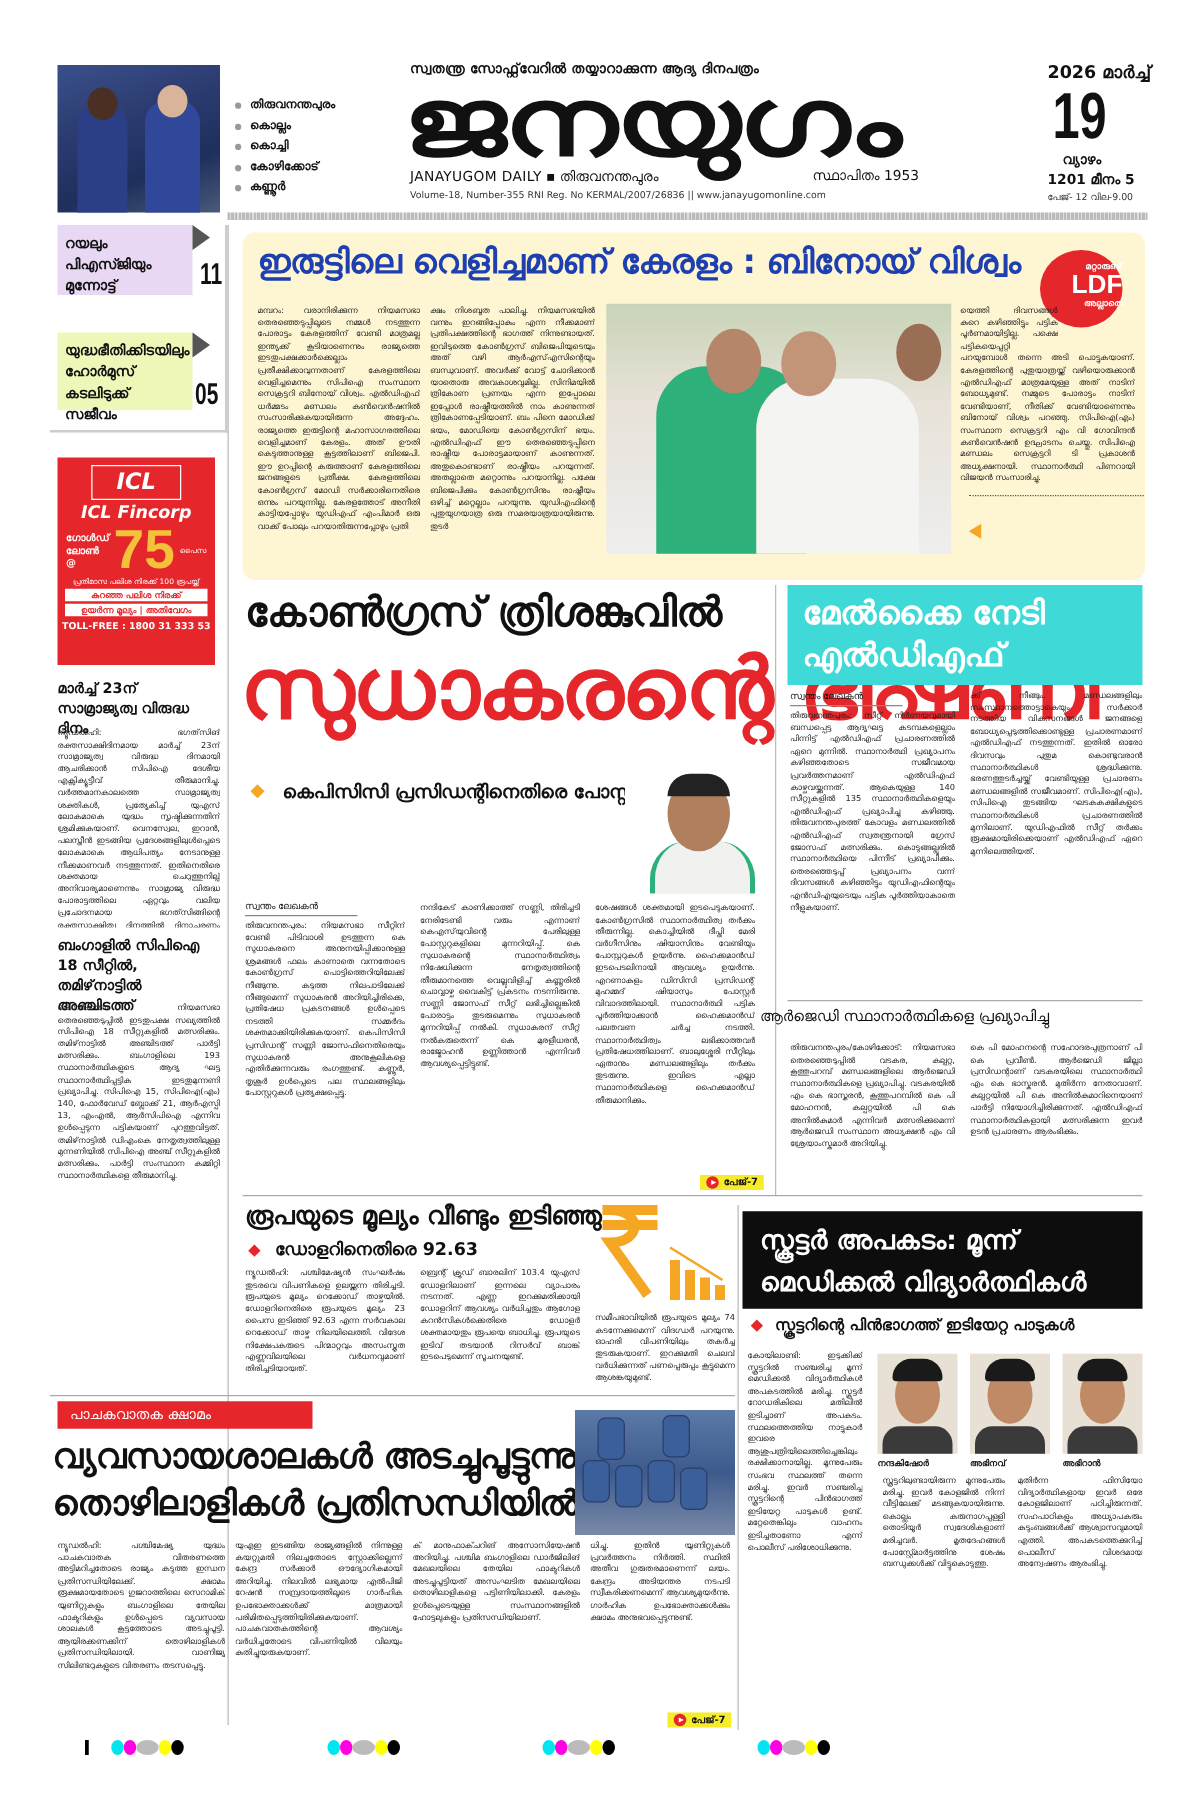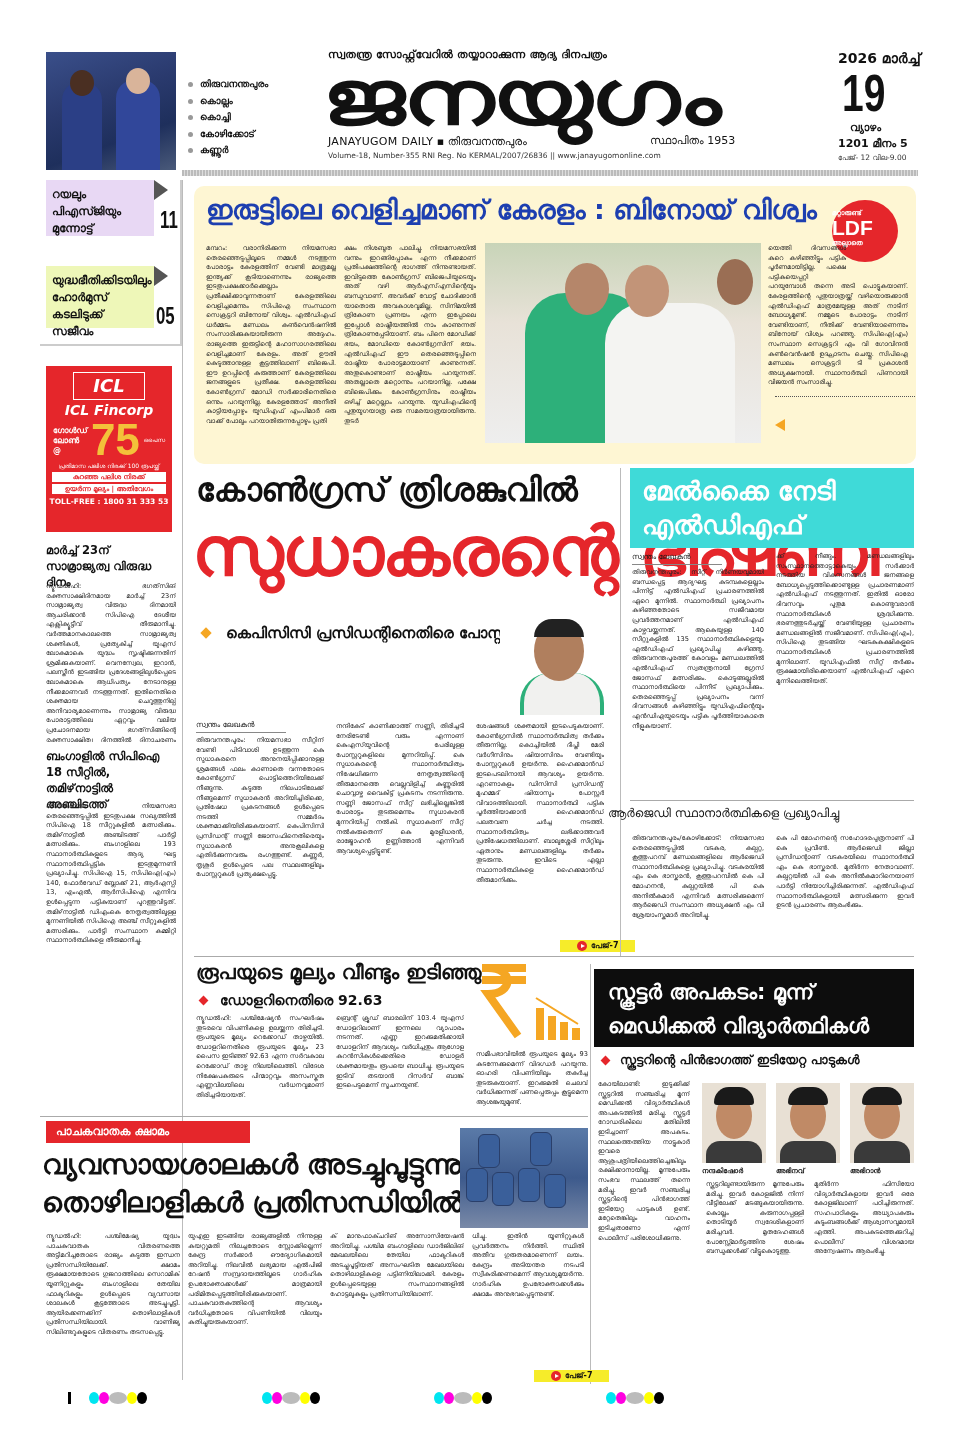--- a/index.html
+++ b/index.html
@@ -24,21 +24,21 @@
 .date-wd{left:850px;top:121px;font-size:11px;font-weight:bold}
 .date-me{left:838px;top:137px;font-size:11px;font-weight:bold}
 .date-pr{left:838px;top:153px;font-size:7.5px;color:#333}
 .rule{left:182px;top:170px;width:736px;height:6px;background:repeating-linear-gradient(90deg,#bbb 0 2px,#ddd 2px 3px)}
 .teaser{left:46px;width:108px;padding:6px;font-size:11.5px;font-weight:bold;line-height:17px}
 .teaser-num{font-size:24px;font-weight:bold;font-family:"Liberation Sans",sans-serif;transform:scaleX(0.7);transform-origin:left}
 .teaser-arrow{width:0;height:0;border-top:10px solid transparent;border-bottom:10px solid transparent;border-left:14px solid #555}
 .teaser-box{left:40px;top:180px;width:142px;height:166px;border-right:2px solid #ccc;border-bottom:2px solid #ccc}
 .lead-box{left:194px;top:186px;width:722px;height:278px;background:#fef6d3;border-radius:10px}
 .lead-title{left:206px;top:194px;font-size:27px;font-weight:bold;color:#1d3fb0;letter-spacing:-0.5px}
-.ldf{left:832px;top:200px;width:66px;height:62px;border-radius:50%;background:#e5262b;color:#fff;text-align:left;padding-top:9px}
+.ldf{left:832px;top:200px;width:66px;height:62px;border-radius:50%;background:#e5262b;color:#fff;text-align:right;padding-top:9px}
 .ldf .a{font-size:7px;font-weight:bold}
 .ldf .b{font-size:21px;font-weight:bold;line-height:22px;font-family:"Liberation Sans",sans-serif}
 .ldf .c{font-size:7px;font-weight:bold}
 .col-text{font-size:6.6px;line-height:9.6px;color:#222;text-align:justify;overflow:hidden}
 .photo-lead{left:485px;top:243px;width:276px;height:200px;background:linear-gradient(180deg,#c8d4b8 0%,#e8e2d8 40%,#eee 100%)}
 .photo-lead .g{position:absolute;left:40px;top:50px;width:120px;height:150px;background:#2db07a;border-radius:40px 40px 0 0}
 .photo-lead .w{position:absolute;left:120px;top:60px;width:130px;height:140px;background:#f4f4f2;border-radius:40px 40px 0 0}
 .photo-lead .fh1{position:absolute;left:80px;top:20px;width:44px;height:52px;background:#b5866a;border-radius:50%}
 .photo-lead .fh2{position:absolute;left:140px;top:22px;width:44px;height:52px;background:#c29478;border-radius:50%}
 .photo-lead .fh3{position:absolute;left:232px;top:16px;width:36px;height:46px;background:#9a6e54;border-radius:50%}
@@ -71,25 +71,25 @@
 .rupee-sub:before,.pin-bullet:before{content:"";position:absolute;left:4px;top:5px;width:7px;height:7px;background:#e5262b;transform:rotate(45deg)}
 .rupee-icon{left:474px;top:962px;width:110px;height:84px}
 .scooter-box{left:594px;top:969px;width:320px;height:78px;background:#0d0d0d;color:#fff;padding:6px 14px;font-size:21px;font-weight:bold;line-height:34px}
 .scooter-sub{left:598px;top:1052px;font-size:12.5px;font-weight:bold;padding-left:22px}
 .faces{left:702px;top:1083px}
 .face{position:absolute;top:0;width:64px;height:80px;background:#e8e0d4;overflow:hidden}
 .face .hd{position:absolute;left:14px;top:10px;width:36px;height:46px;background:#c08a66;border-radius:50%}
 .face .hr{position:absolute;left:12px;top:4px;width:40px;height:18px;background:#1a1a1a;border-radius:20px 20px 4px 4px}
 .face .bd{position:absolute;left:4px;top:58px;width:56px;height:24px;background:#3a3a3a;border-radius:14px 14px 0 0}
 .face-name{position:absolute;top:84px;font-size:7px;font-weight:bold}
-.gas-tag{left:46px;top:1121px;width:204px;height:22px;background:#e5262b;color:#fff;font-size:11.5px;font-weight:bold;padding:3px 10px}
+.gas-tag{left:46px;top:1121px;width:204px;height:22px;background:#e5262b;color:#fff;font-size:11.5px;font-weight:normal;padding:3px 10px}
 .gas-title{left:42px;top:1146px;font-size:28px;font-weight:900;line-height:38px;letter-spacing:-0.5px}
 .gas-photo{left:460px;top:1128px;width:128px;height:100px;background:linear-gradient(180deg,#5a7aa8 0%,#3d5a8c 50%,#7a8aa8 100%)}
 .gas-photo span{position:absolute;width:22px;height:34px;background:#3a5f9a;border-radius:6px;border:1px solid #2a3f6a}
-.page-tag{font-size:8px;font-weight:bold;background:#f6ec2a;padding:1px 17px;display:inline-flex;align-items:flex-end;gap:4px}
+.page-tag{font-size:8px;font-weight:bold;background:#f6ec2a;padding:1px 5px;display:inline-flex;align-items:flex-end;gap:4px}
 .page-tag i{display:inline-block;width:10px;height:10px;border-radius:50%;background:#e5262b;position:relative}
 .page-tag i:after{content:"";position:absolute;left:3.5px;top:2.5px;border-top:2.5px solid transparent;border-bottom:2.5px solid transparent;border-left:4px solid #fff}
 .reg{position:absolute;top:1392px;display:flex;gap:0}
 .reg span{width:10px;height:12px;border-radius:50%;display:inline-block}
 </style>
 </head>
 <body>
 
 <div class="abs masthead-photo">
   <div class="p1"></div>
@@ -208,21 +208,21 @@
 <svg class="abs rupee-icon" viewBox="0 0 110 84">
   <path d="M8 6 H52 M8 18 H52 M14 6 C40 6 40 32 14 32 L44 74" stroke="#f5a623" stroke-width="8" fill="none"></path>
   <rect x="62" y="46" width="8" height="32" fill="#f5a623"></rect>
   <rect x="74" y="54" width="8" height="24" fill="#f5a623"></rect>
   <rect x="86" y="60" width="8" height="18" fill="#f5a623"></rect>
   <rect x="98" y="66" width="8" height="12" fill="#f5a623"></rect>
   <path d="M62 36 L104 62" stroke="#f5a623" stroke-width="2"></path>
 </svg>
 <div class="abs col-text" style="left:196px;top:1014px;width:128px;height:96px">ന്യൂഡൽഹി: പശ്ചിമേഷ്യൻ സംഘർഷം തുടരവെ വിപണികളെ ഉലയ്ക്കുന്ന തിരിച്ചടി. രൂപയുടെ മൂല്യം റെക്കോഡ് താഴ്ചയിൽ. ഡോളറിനെതിരെ രൂപയുടെ മൂല്യം 23 പൈസ ഇടിഞ്ഞ് 92.63 എന്ന സർവകാല റെക്കോഡ് താഴ്ച നിലയിലെത്തി. വിദേശ നിക്ഷേപകരുടെ പിന്മാറ്റവും അസംസ്കൃത എണ്ണവിലയിലെ വർധനവുമാണ് തിരിച്ചടിയായത്.</div>
 <div class="abs col-text" style="left:336px;top:1014px;width:128px;height:96px">ബ്രെന്റ് ക്രൂഡ് ബാരലിന് 103.4 യുഎസ് ഡോളറിലാണ് ഇന്നലെ വ്യാപാരം നടന്നത്. എണ്ണ ഇറക്കുമതിക്കായി ഡോളറിന് ആവശ്യം വർധിച്ചതും ആഗോള കറൻസികൾക്കെതിരെ ഡോളർ ശക്തമായതും രൂപയെ ബാധിച്ചു. രൂപയുടെ ഇടിവ് തടയാൻ റിസർവ് ബാങ്ക് ഇടപെടുമെന്ന് സൂചനയുണ്ട്.</div>
-<div class="abs col-text" style="left:476px;top:1050px;width:112px;height:60px">സമീപഭാവിയിൽ രൂപയുടെ മൂല്യം 93 കടന്നേക്കുമെന്ന് വിദഗ്ധർ പറയുന്നു. ഓഹരി വിപണിയിലും തകർച്ച തുടരുകയാണ്. ഇറക്കുമതി ചെലവ് വർധിക്കുന്നത് പണപ്പെരുപ്പം കൂട്ടുമെന്ന ആശങ്കയുമുണ്ട്.</div>
+<div class="abs col-text" style="left:476px;top:1050px;width:112px;height:60px">സമീപഭാവിയിൽ രൂപയുടെ മൂല്യം 74 കടന്നേക്കുമെന്ന് വിദഗ്ധർ പറയുന്നു. ഓഹരി വിപണിയിലും തകർച്ച തുടരുകയാണ്. ഇറക്കുമതി ചെലവ് വർധിക്കുന്നത് പണപ്പെരുപ്പം കൂട്ടുമെന്ന ആശങ്കയുമുണ്ട്.</div>
 
 <div class="abs vrule" style="left:590px;top:964px;height:420px"></div>
 <div class="abs scooter-box">സ്കൂട്ടർ അപകടം: മൂന്ന് മെഡിക്കൽ വിദ്യാർത്ഥികൾ മരിച്ചു</div>
 <div class="abs scooter-sub pin-bullet">സ്കൂട്ടറിന്റെ പിൻഭാഗത്ത് ഇടിയേറ്റ പാടുകൾ</div>
 <div class="abs col-text" style="left:598px;top:1080px;width:92px;height:300px">കോയിലാണ്ടി: ഇടുക്കിക്ക് സ്കൂട്ടറിൽ സഞ്ചരിച്ച മൂന്ന് മെഡിക്കൽ വിദ്യാർത്ഥികൾ അപകടത്തിൽ മരിച്ചു. സ്കൂട്ടർ റോഡരികിലെ മതിലിൽ ഇടിച്ചാണ് അപകടം. സ്ഥലത്തെത്തിയ നാട്ടുകാർ ഇവരെ ആശുപത്രിയിലെത്തിച്ചെങ്കിലും രക്ഷിക്കാനായില്ല. മൂന്നുപേരും സംഭവ സ്ഥലത്ത് തന്നെ മരിച്ചു. ഇവർ സഞ്ചരിച്ച സ്കൂട്ടറിന്റെ പിൻഭാഗത്ത് ഇടിയേറ്റ പാടുകൾ ഉണ്ട്. മറ്റേതെങ്കിലും വാഹനം ഇടിച്ചതാണോ എന്ന് പൊലീസ് പരിശോധിക്കുന്നു.</div>
 <div class="abs faces">
   <div class="face" style="left:0">
       <div class="bd"></div>
       <div class="hd"></div>
       <div class="hr"></div>

